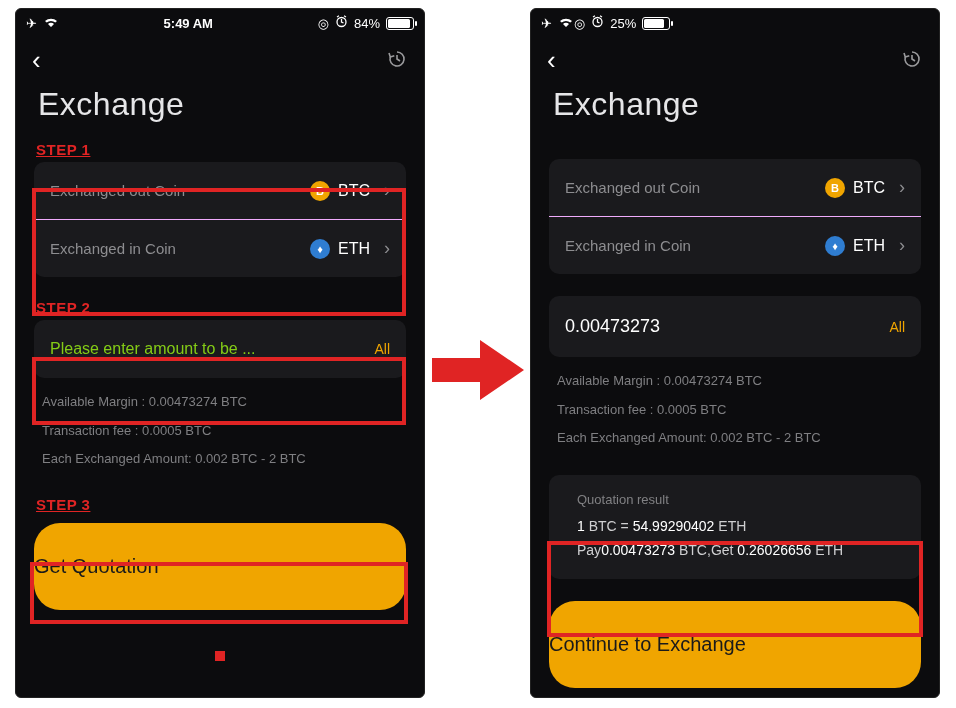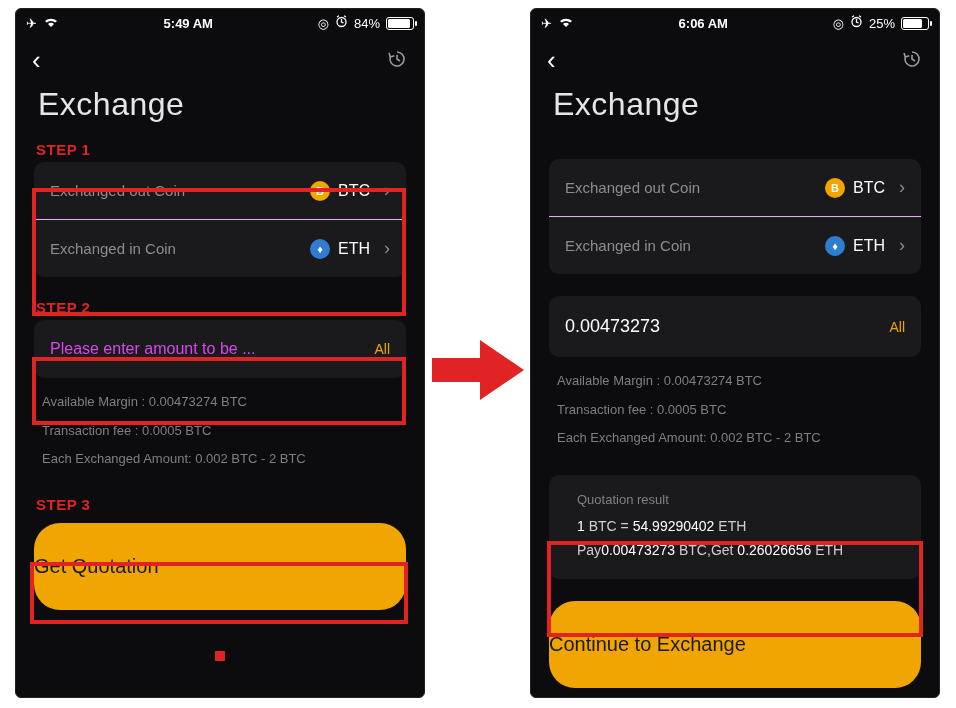--- a/index.html
+++ b/index.html
@@ -86,21 +86,21 @@
     border-radius: 10px;
     display: flex;
     align-items: center;
     padding: 20px 16px;
   }
   .inputcard .inp {
     flex: 1;
     color: #fff;
     font-size: 18px;
   }
-  .inputcard .inp.placeholder { color: #d946ef; font-size: 16px; }
+  .inputcard .inp.placeholder { color: #84cc16; font-size: 16px; }
   .inputcard .all { color: #f0a500; font-size: 14px; }
 
   .inforow { color: #7f7f82; font-size: 13px; line-height: 1.9; padding: 2px 4px; }
 
   .bigbtn {
     margin: 10px 18px 0 18px;
     background: #f0a500;
     color: #1a1a1a;
     font-size: 20px;
     text-align: left;
@@ -119,20 +119,21 @@
   .quote-card .qtitle { color: #808083; font-size: 13px; margin-bottom: 4px; }
   .quote-card .white { color: #fff; font-weight: 500; }
 
   
   .step-lbl {
     color: #e02424;
     font-weight: 700;
     font-size: 15px;
     margin: 0 0 4px 20px;
     letter-spacing: 0.5px;
+    text-decoration: underline;
   }
 
   
   .hl {
     position: absolute;
     border: 4px solid #e02424;
     pointer-events: none;
   }
 
   
@@ -242,21 +243,20 @@
 <div class="phone right">
   <div class="statusbar">
     <div class="sb-left">
       <span>✈</span>
       <span>
         <svg width="16" height="12" viewBox="0 0 16 12">
             <path d="M8 11 L5 8 A4 4 0 0 1 11 8 Z M2 5 A9 9 0 0 1 14 5 L12.3 6.6 A6.5 6.5 0 0 0 3.7 6.6 Z" fill="#fff"></path>
           </svg>
       </span>
     </div>
-    <div class="sb-center">6:06 AM</div>
     <div class="sb-right">
       <span>◎</span>
       <span>
         <svg width="13" height="13" viewBox="0 0 13 13">
             <circle cx="6.5" cy="7" r="4.5" stroke="#fff" stroke-width="1.3" fill="none"></circle>
             <path d="M6.5 4 v3 l2 1" stroke="#fff" stroke-width="1.3" fill="none"></path>
             <path d="M2 2 L4 0.8 M11 2 L9 0.8" stroke="#fff" stroke-width="1.3"></path>
           </svg>
       </span>
       <span>25%</span>

